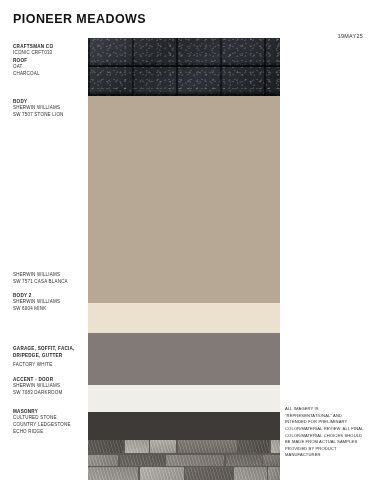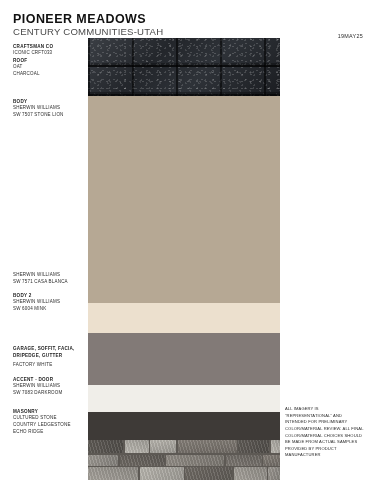--- a/index.html
+++ b/index.html
@@ -181,21 +181,20 @@
     letter-spacing: 0.12px;
     color: #2b2b2b;
     text-transform: uppercase;
   }
 </style>
 </head>
 <body>
 
 <div id="header">
   <div id="project-title">PIONEER MEADOWS</div>
-  <div id="project-subtitle">CENTURY COMMUNITIES-UTAH</div>
   <div id="board-date">19MAY25</div>
 </div>
 
 <div id="swatch-stack">
 
   <div class="swatch" id="swatch-roof">
     <div class="shingle-shadow"></div>
   </div>
 
   <div class="swatch" id="swatch-body"></div>

